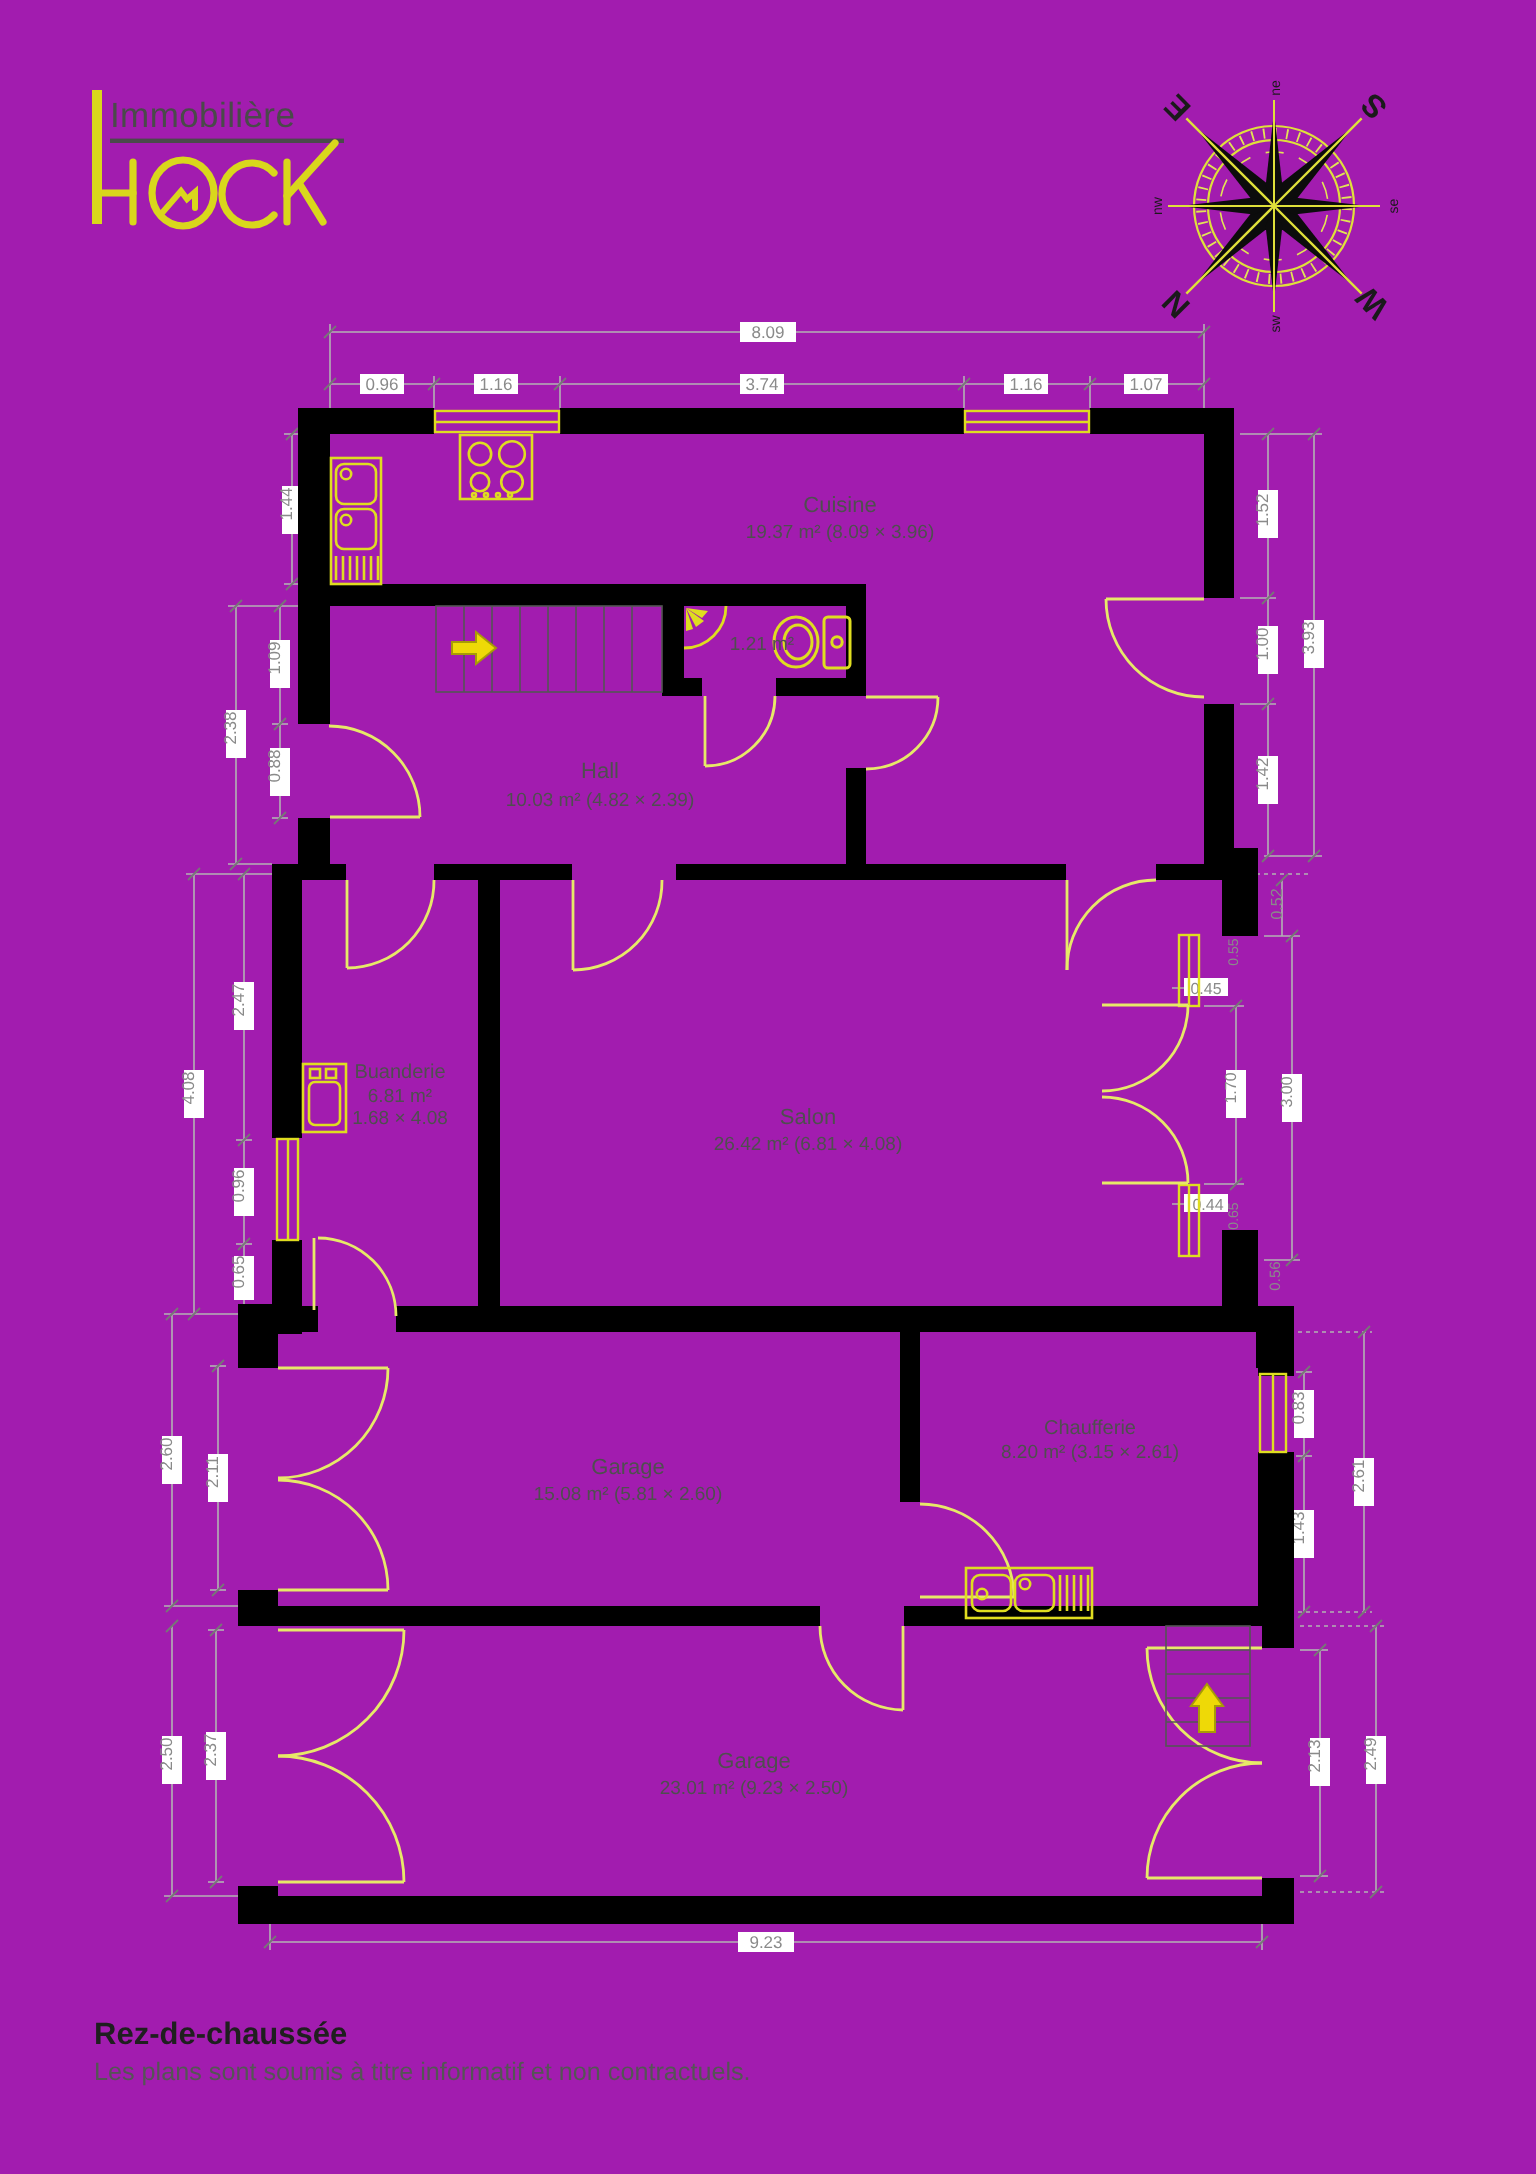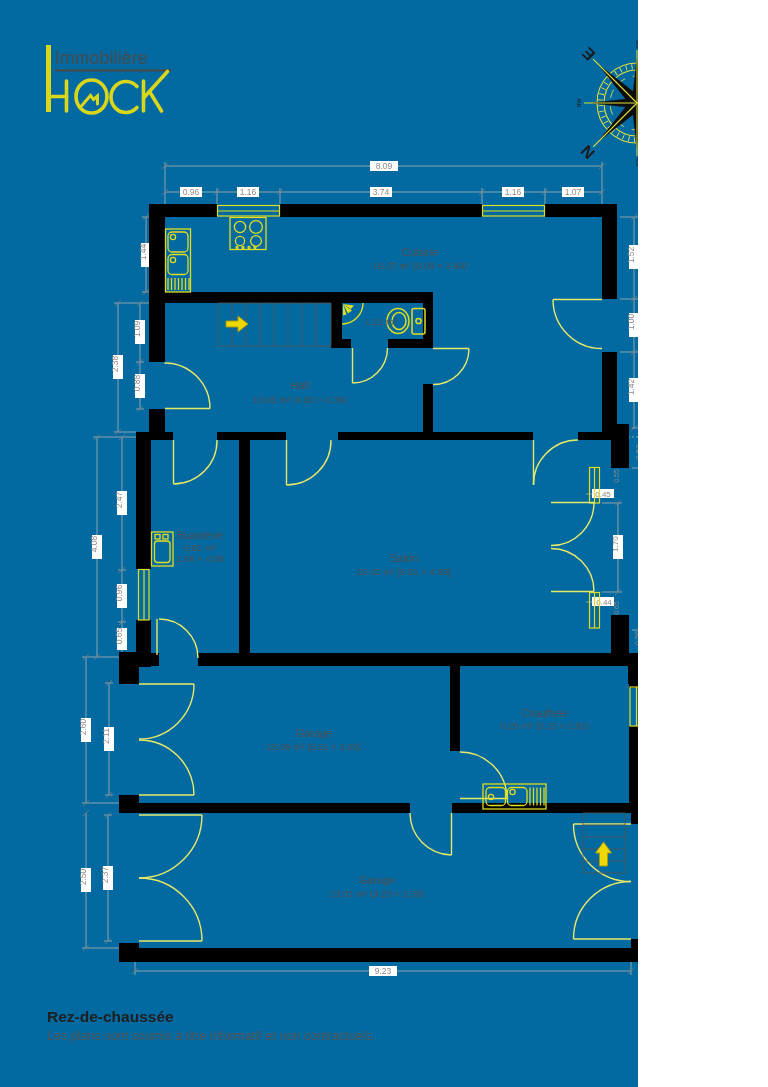--- a/index.html
+++ b/index.html
@@ -1,16 +1,16 @@
 <!DOCTYPE html>
 <html><head>
 <meta charset="utf-8">
 <style>
   html,body{margin:0;padding:0;background:#fff;}
-  #page{position:relative;width:638px;height:1087px;background:#0369a1;overflow:hidden;
+  #page{position:relative;width:768px;height:1087px;background:#a21caf;overflow:hidden;
         font-family:"Liberation Sans", sans-serif;}
   svg text{font-family:"Liberation Sans", sans-serif;}
 </style>
 </head>
 <body>
 <div id="page">
 <svg width="768" height="1087" viewBox="0 0 768 1087">
 
 <g>
 

